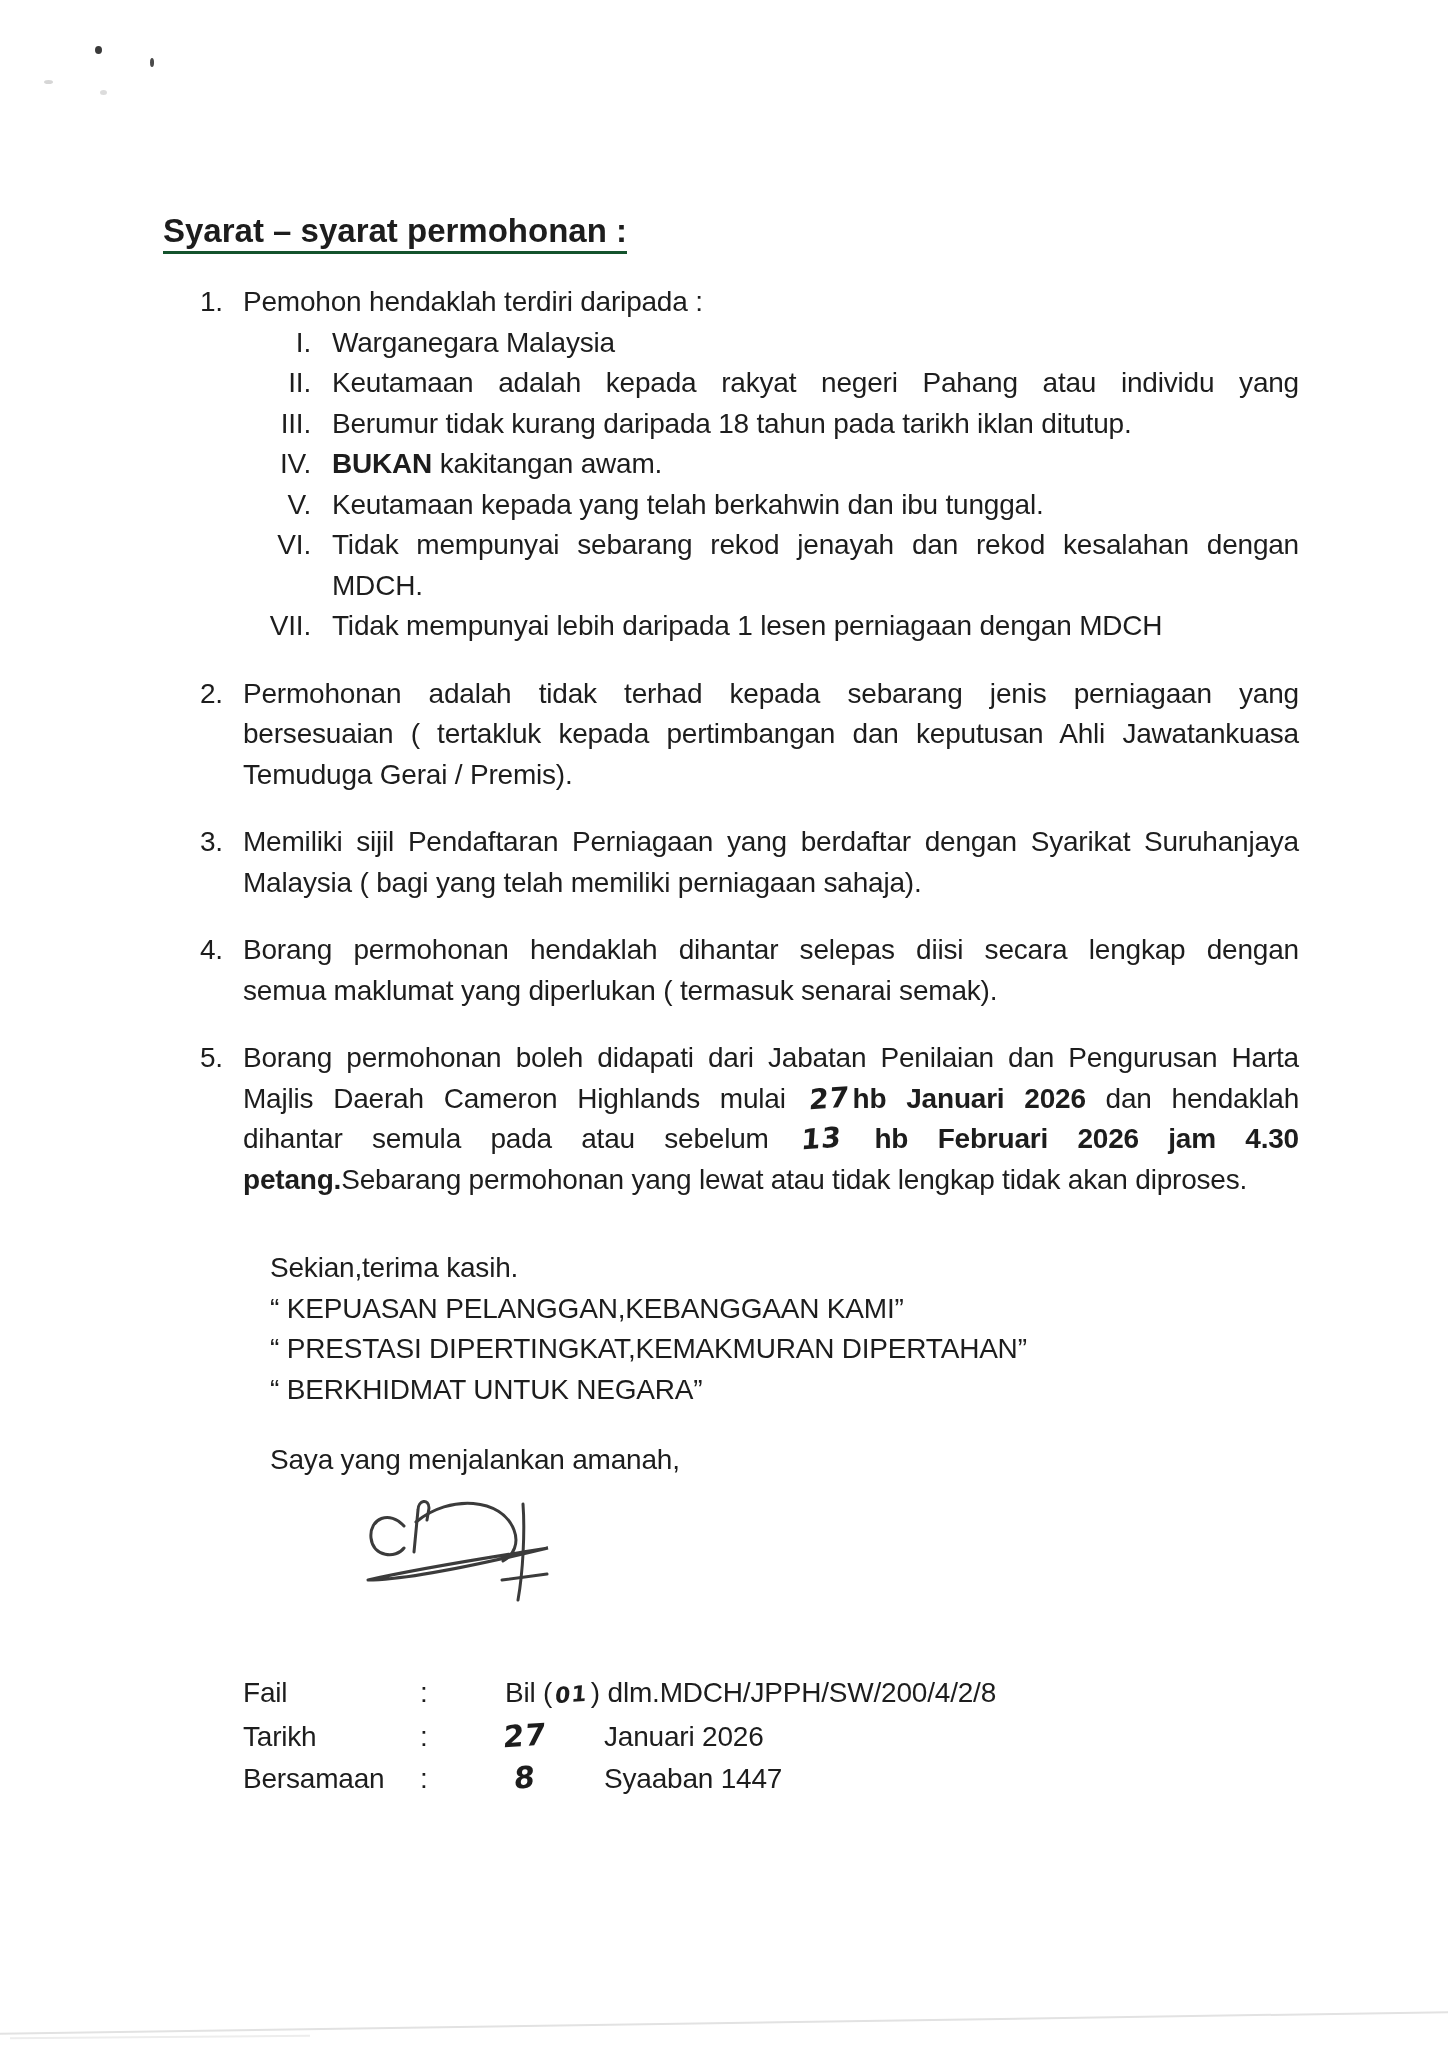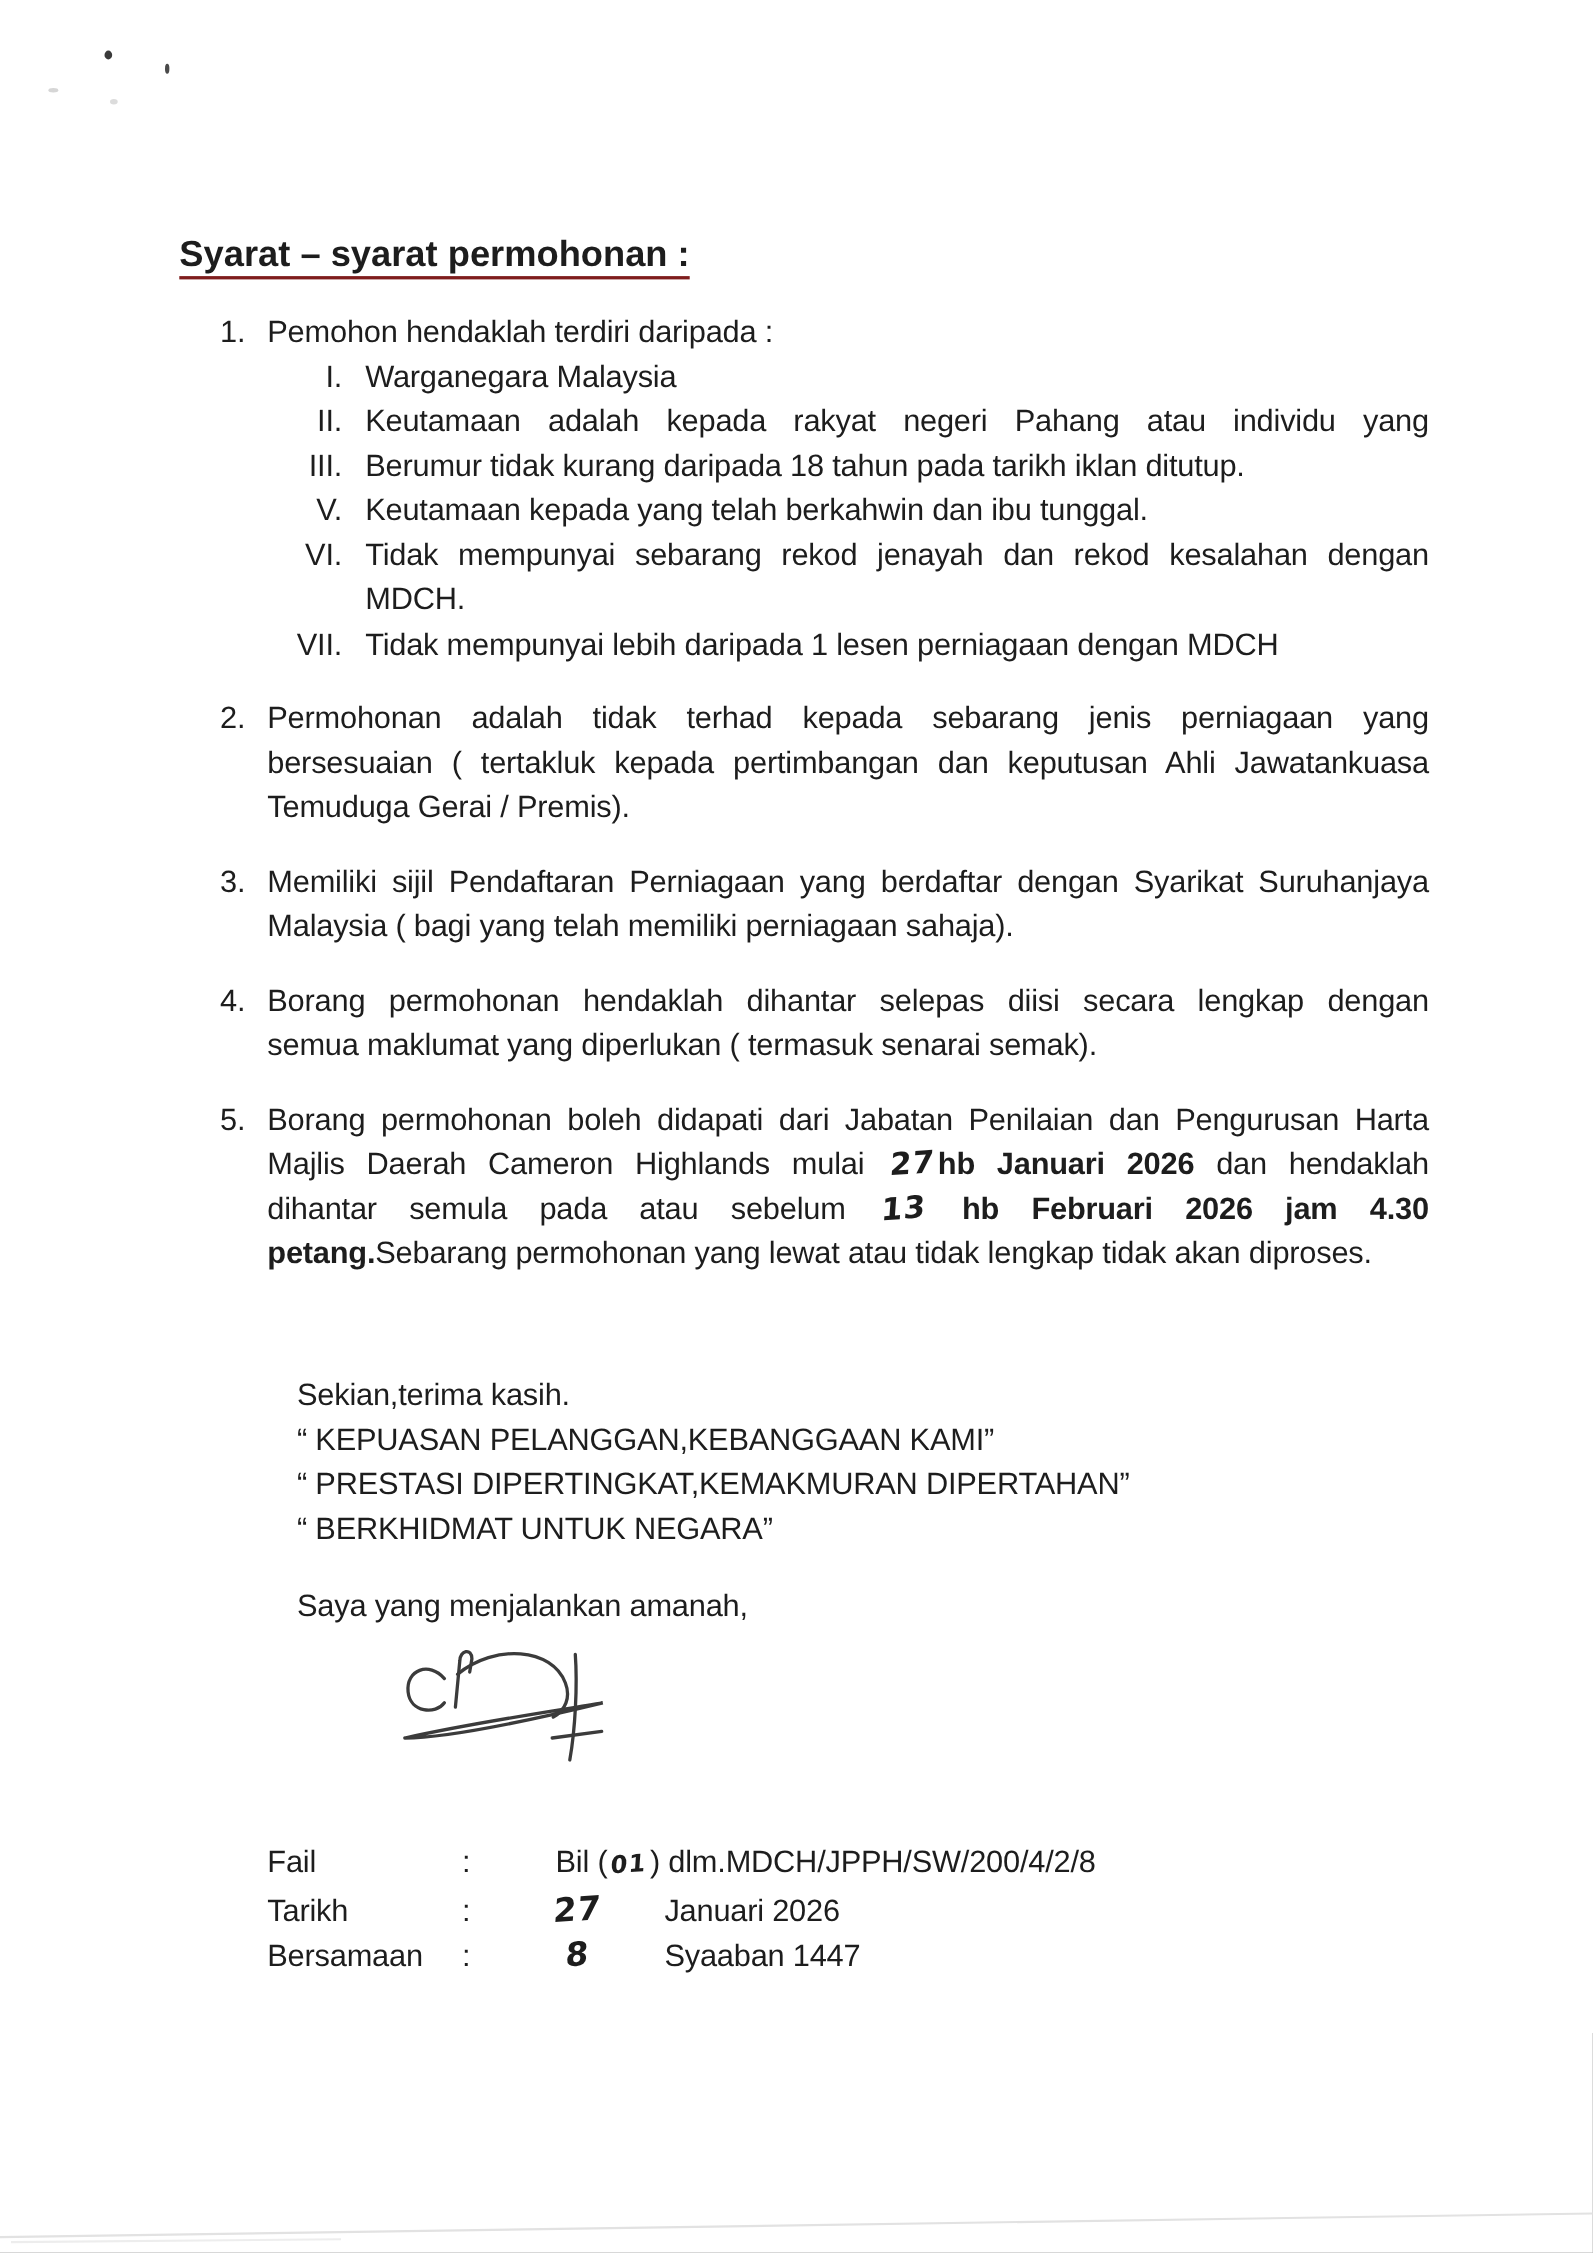--- a/index.html
+++ b/index.html
@@ -12,21 +12,21 @@
     font-family:"Liberation Sans", sans-serif;
     color:#1d1d1d;
     font-size:28px;
     letter-spacing:-0.2px;
   }
   
   .heading{
     position:absolute;left:163px;top:212px;
     font-size:33px;font-weight:bold;letter-spacing:0;
   }
-  .heading .u{border-bottom:3px solid #7f1d1d;padding-bottom:2px;}
+  .heading .u{border-bottom:3px solid #14532d;padding-bottom:2px;}
   
   #conditions{position:absolute;left:200px;top:282px;width:1099px;}
   .item-row{display:flex;margin-bottom:27px;}
   .num{width:43px;flex:none;line-height:40.5px;}
   .item-content{flex:1;min-width:0;}
   .line{line-height:40.5px;}
   .stretch{text-align:justify;text-align-last:justify;}
   .sub-row{display:flex;}
   .numeral{width:79px;flex:none;text-align:right;padding-right:11px;box-sizing:border-box;line-height:40.5px;}
   .sub-content{flex:1;min-width:0;margin-left:10px;}
@@ -103,20 +103,26 @@
               <div class="line stretch"><span>Keutamaan adalah kepada rakyat negeri Pahang atau individu yang</span></div>
             </div>
           </div>
           <div class="sub-row">
             <div class="numeral">III.</div>
             <div class="sub-content">
               <div class="line"><span>Berumur tidak kurang daripada 18 tahun pada tarikh iklan ditutup.</span></div>
             </div>
           </div>
           <div class="sub-row">
+            <div class="numeral">IV.</div>
+            <div class="sub-content">
+              <div class="line"><span class="b">BUKAN</span><span> kakitangan awam.</span></div>
+            </div>
+          </div>
+          <div class="sub-row">
             <div class="numeral">V.</div>
             <div class="sub-content">
               <div class="line"><span>Keutamaan kepada yang telah berkahwin dan ibu tunggal.</span></div>
             </div>
           </div>
           <div class="sub-row">
             <div class="numeral">VI.</div>
             <div class="sub-content">
               <div class="line stretch"><span>Tidak mempunyai sebarang rekod jenayah dan rekod kesalahan dengan</span></div>
               <div class="line"><span>MDCH.</span></div>

